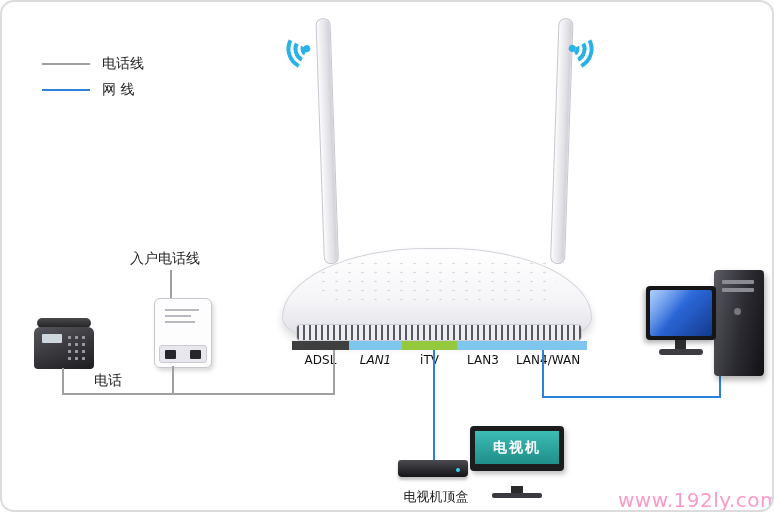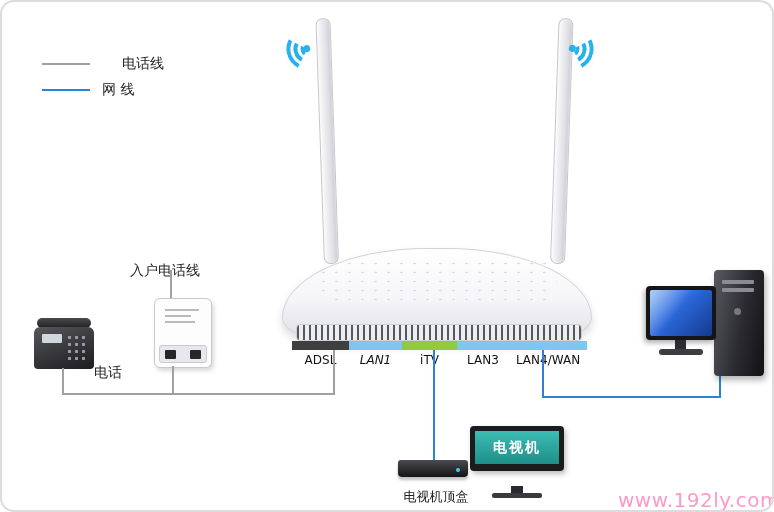--- a/index.html
+++ b/index.html
@@ -107,21 +107,21 @@
   .mbase { position:absolute; left:657px; top:347px; width:44px; height:6px; background:#3c3c42; border-radius:3px; }
 
   .watermark { position:absolute; left:616px; top:486px; font-size:20px; color:#fc9ac9; letter-spacing:.5px; }
 </style>
 </head>
 <body>
 
 <div class="canvas">
 
   <div class="line" style="left: 40px; top: 61px; width: 48px; height: 2px; background: rgb(160, 160, 160);"></div>
-  <div class="abs label" style="left:100px;top:53px;margin-left:20px;">电话线</div>
+  <div class="abs label" style="left:100px;top:53px;">电话线</div>
   <div class="line" style="left: 40px; top: 87px; width: 48px; height: 2px; background: rgb(44, 130, 216);"></div>
   <div class="abs label" style="left:100px;top:79px;">网 线</div>
 
   <div class="antenna" style="left:322px;top:16px;transform:rotate(-2deg);"></div>
   <div class="antenna" style="left:548px;top:16px;transform:rotate(2deg);"></div>
 
   <div class="wifi left" style="left:270px;top:28px;transform:rotate(-18deg);">
     <i style="left:29px;top:16px;width:14px;height:14px;"></i>
     <i style="left:22px;top:9px;width:28px;height:28px;"></i>
     <i style="left:15px;top:2px;width:42px;height:42px;"></i>
@@ -147,39 +147,39 @@
     <div class="seg" style="width: 78px; background: rgb(127, 198, 238);"></div>
   </div>
   <div class="port-labels">
     <div class="plabel" style="width:57px;">ADSL</div>
     <div class="plabel" style="width:53px;font-style:italic;">LAN1</div>
     <div class="plabel" style="width:55px;">iTV</div>
     <div class="plabel" style="width:52px;">LAN3</div>
     <div class="plabel" style="width:78px;">LAN4/WAN</div>
   </div>
 
-  <div class="abs label" style="left:128px;top:260px;">入户电话线</div>
+  <div class="abs label" style="left:128px;top:248px;">入户电话线</div>
   <div class="line gray-line" style="left:168px;top:268px;width:2px;height:28px;"></div>
 
   <div class="splitter">
     <div class="tag" style="top:10px;width:34px;"></div>
     <div class="tag" style="top:16px;width:26px;"></div>
     <div class="tag" style="top:22px;width:30px;"></div>
     <div class="panel"></div>
     <div class="hole" style="left:10px;"></div>
     <div class="hole" style="right:10px;"></div>
   </div>
 
   <div class="phone">
     <div class="handset"></div>
     <div class="pbody"></div>
     <div class="pscreen"></div>
     <div class="keys"></div>
   </div>
-  <div class="abs label" style="left:92px;top:362px;">电话</div>
+  <div class="abs label" style="left:92px;top:370px;">电话</div>
 
   <div class="line gray-line" style="left:60px;top:366px;width:2px;height:27px;"></div>
   <div class="line gray-line" style="left:60px;top:391px;width:273px;height:2px;"></div>
   <div class="line gray-line" style="left:170px;top:364px;width:2px;height:28px;"></div>
   <div class="line gray-line" style="left:331px;top:348px;width:2px;height:44px;"></div>
 
   <div class="line blue-line" style="left:431px;top:348px;width:2px;height:112px;"></div>
   <div class="line blue-line" style="left:540px;top:348px;width:2px;height:48px;"></div>
   <div class="line blue-line" style="left:540px;top:394px;width:179px;height:2px;"></div>
   <div class="line blue-line" style="left:717px;top:374px;width:2px;height:21px;"></div>

